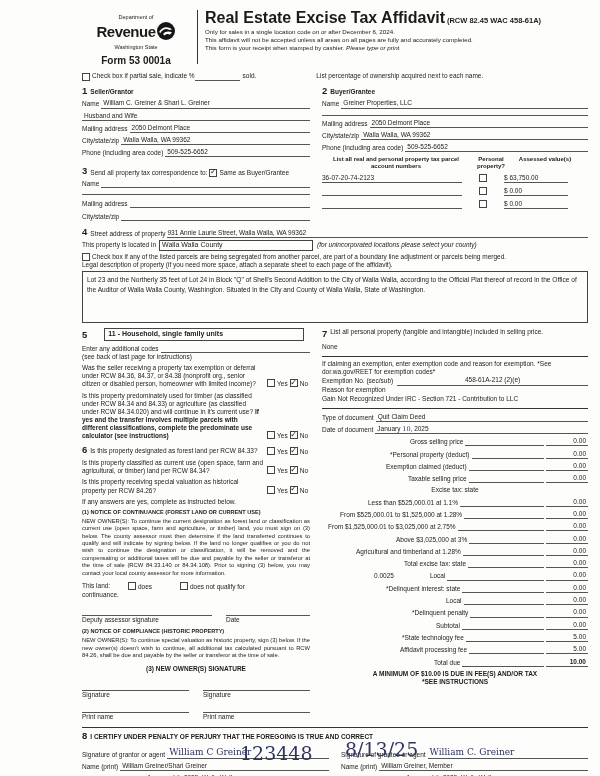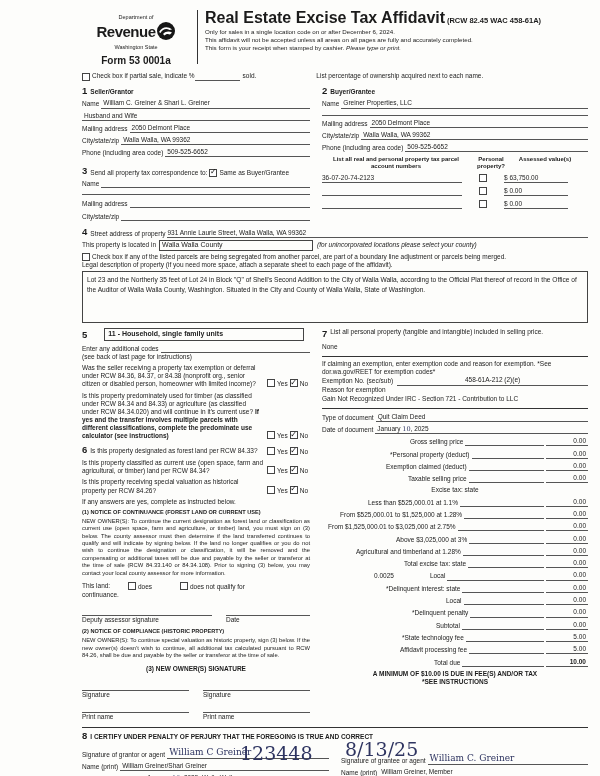--- a/index.html
+++ b/index.html
@@ -415,21 +415,21 @@
               <span class="fill val">William Greiner/Shari Greiner</span>
             </div>
         <div class="fld">
               <span class="lab">Date &amp; city of signing</span>
               <span class="fill" style="flex:1;"><span class="val">January</span> <span class="hand">10</span><span class="val">, 2025, Walla Walla</span></span>
             </div>
       </div>
       <div class="flex1">
         <div class="fld">
               <span class="lab">Signature of grantee or agent</span>
-              <span class="fill hand" style="font-size:9px;margin-top:6px;">William C. Greiner</span>
+              <span class="fill hand" style="font-size:9px;">William C. Greiner</span>
             </div>
         <div class="fld">
               <span class="lab">Name (print)</span>
               <span class="fill val">William Greiner, Member</span>
             </div>
         <div class="fld">
               <span class="lab">Date &amp; city of signing</span>
               <span class="fill" style="flex:1;"><span class="val">January</span> <span class="hand">10</span><span class="val">, 2025, Walla Walla</span></span>
             </div>
       </div>

